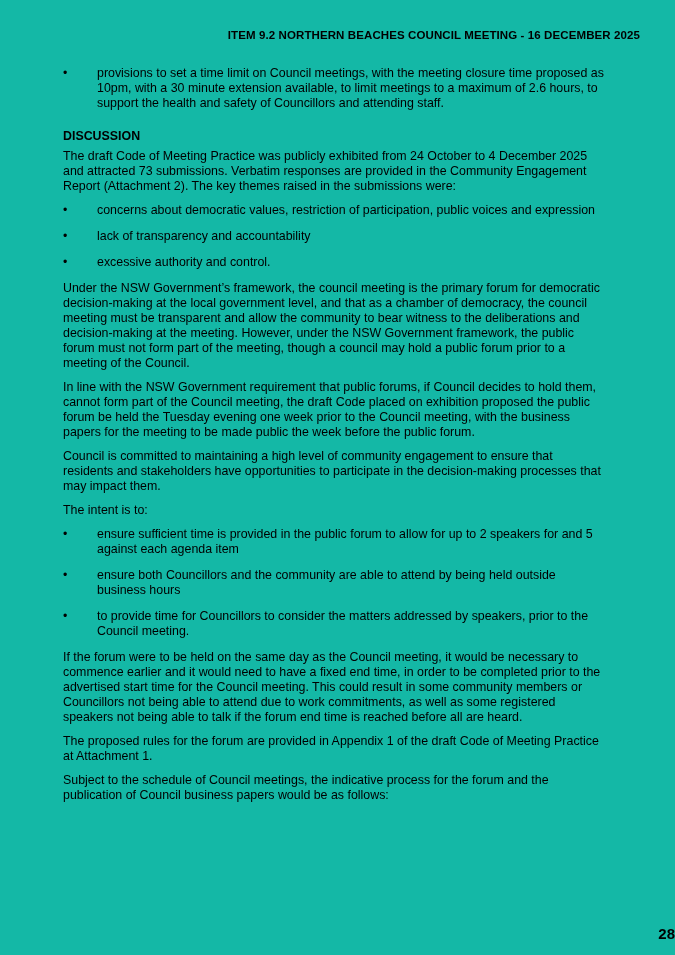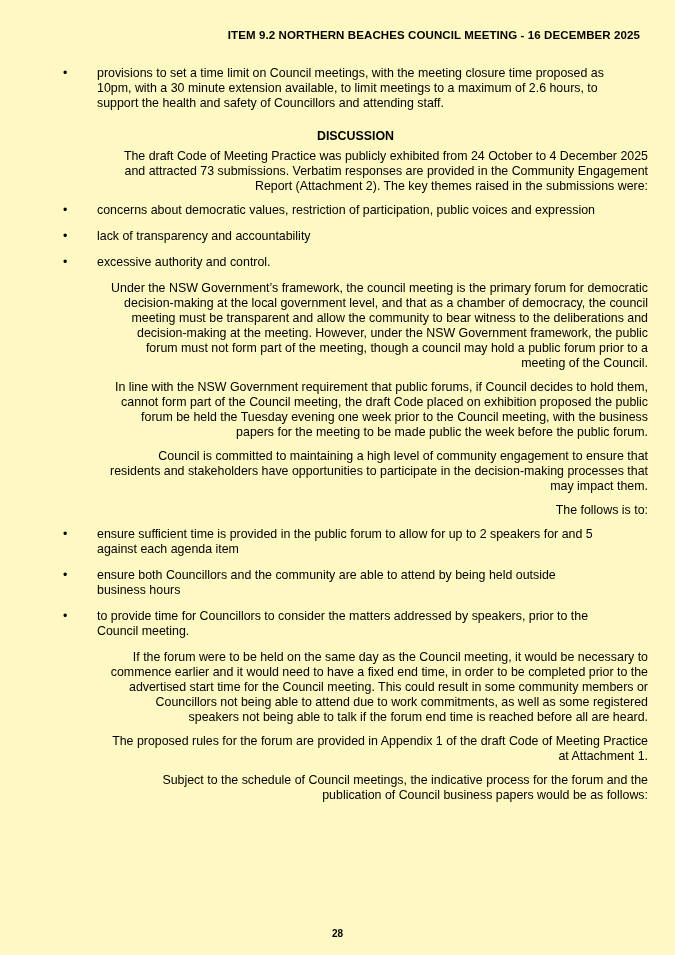--- a/index.html
+++ b/index.html
@@ -11,47 +11,45 @@
     width: 675px;
     height: 955px;
     position: relative;
     font-family: "Liberation Sans", sans-serif;
     color: #000000;
     overflow: hidden;
   }
   .page {
     position: absolute;
     inset: 0;
-    background: #fef9c3;
+    background: #14b8a6;
   }
   .header {
     margin: 28px 35px 0 63px;
     text-align: right;
     font-weight: bold;
     font-size: 11.5px;
     line-height: 15px;
     letter-spacing: 0.1px;
   }
   .content {
     margin: 23px 0 0 63px;
     width: 585px;
     font-size: 12.4px;
     line-height: 15px;
   }
   .content p {
     margin: 0 0 9px 0;
     white-space: pre-line;
-    text-align: right;
   }
   h2.section-heading {
     font-size: 12.4px;
     line-height: 15px;
     font-weight: bold;
     margin: 18px 0 5px 0;
-    text-align: center;
   }
   ul.blist {
     list-style: none;
     margin: 0;
     padding: 0;
   }
   ul.blist li {
     display: grid;
     grid-template-columns: 34px 1fr;
     margin: 0 0 11px 0;
@@ -61,23 +59,23 @@
     line-height: 15px;
   }
   .li-text {
     white-space: pre-line;
   }
   .footer {
     position: absolute;
     top: 926px;
     left: 0;
     width: 675px;
-    text-align: center;
+    text-align: right;
     font-weight: bold;
-    font-size: 10px;
+    font-size: 15px;
     line-height: 15px;
   }
 </style>
 </head>
 <body>
 
 <div class="page">
 
   <div class="header">ITEM 9.2 NORTHERN BEACHES COUNCIL MEETING - 16 DECEMBER 2025</div>
 
@@ -124,21 +122,21 @@
 
     <p>In line with the NSW Government requirement that public forums, if Council decides to hold them,
 cannot form part of the Council meeting, the draft Code placed on exhibition proposed the public
 forum be held the Tuesday evening one week prior to the Council meeting, with the business
 papers for the meeting to be made public the week before the public forum.</p>
 
     <p>Council is committed to maintaining a high level of community engagement to ensure that
 residents and stakeholders have opportunities to participate in the decision-making processes that
 may impact them.</p>
 
-    <p>The follows is to:</p>
+    <p>The intent is to:</p>
 
     <ul class="blist">
       <li>
         <span class="bullet">•</span>
         <span class="li-text">ensure sufficient time is provided in the public forum to allow for up to 2 speakers for and 5
 against each agenda item</span>
       </li>
       <li>
         <span class="bullet">•</span>
         <span class="li-text">ensure both Councillors and the community are able to attend by being held outside

